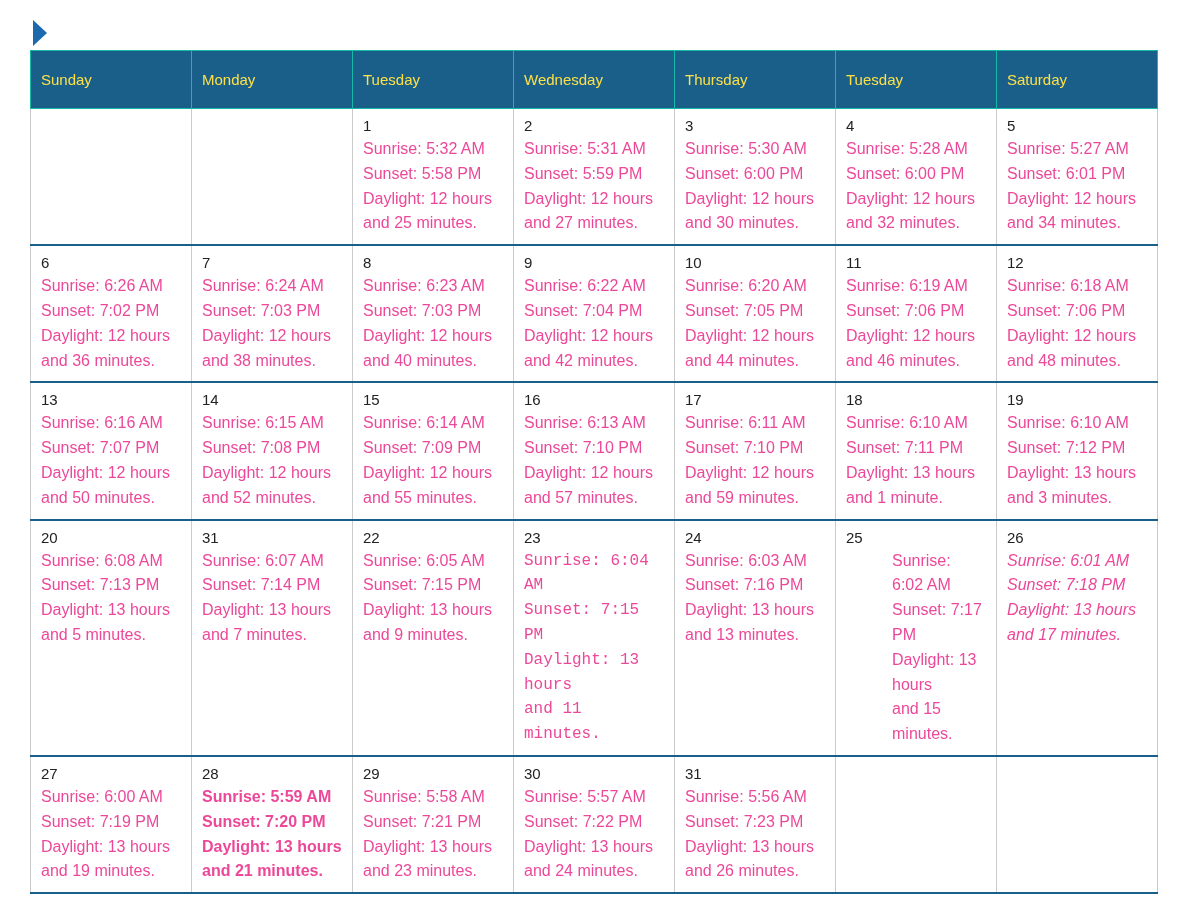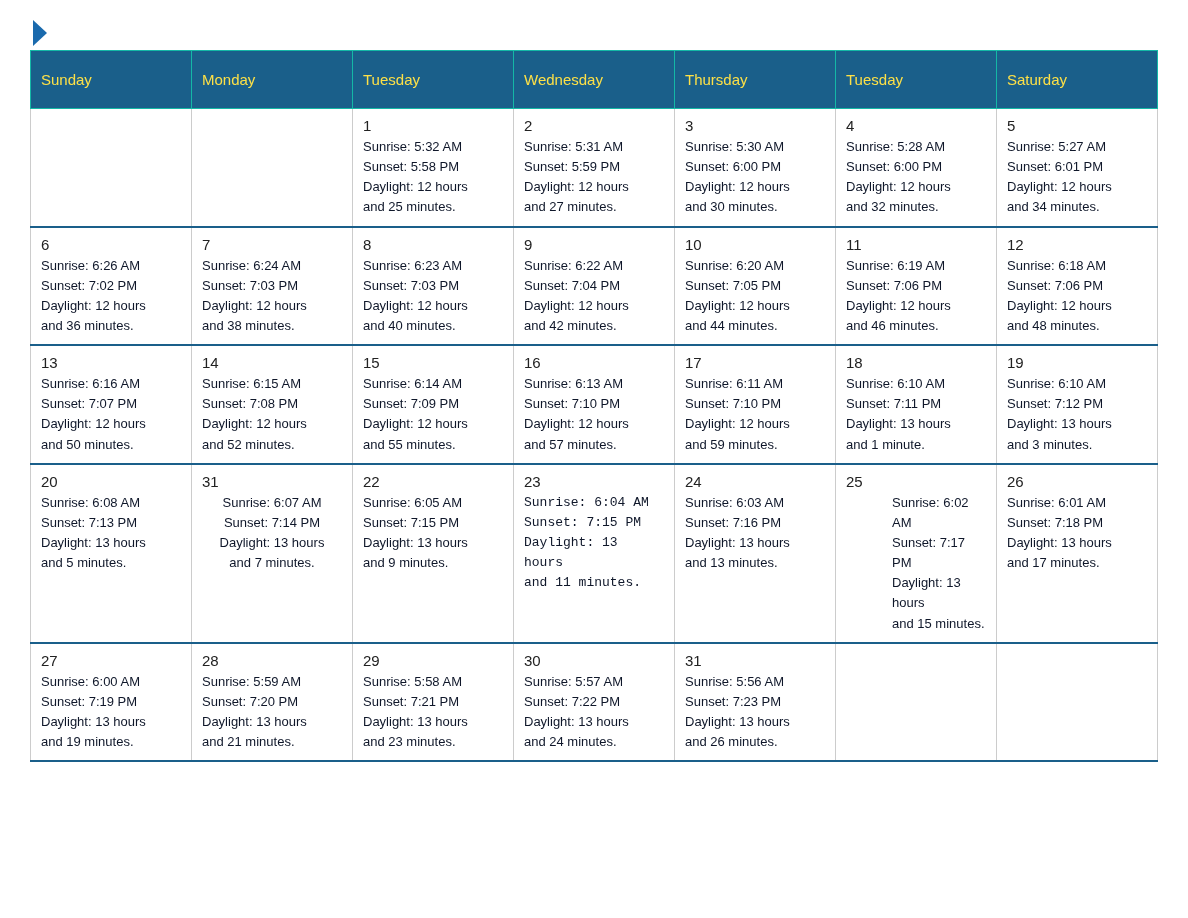--- a/index.html
+++ b/index.html
@@ -69,23 +69,23 @@
     tbody tr {
       border-bottom: 2px solid #1a5f8a;
     }
     .day-number {
       font-size: 15px;
       font-weight: normal;
       display: block;
       margin-bottom: 3px;
     }
     .day-info {
-      font-size: 13px;
+      font-size: 16px;
       line-height: 1.55;
-      color: #0f172a;
+      color: #ec4899;
     }
     .empty-cell {
       background: #fff;
     }
   </style>
 </head>
 <body>
 
 <div class="header">
   <div class="logo">
@@ -260,21 +260,21 @@
       <tr>
         <td>
           <span class="day-number">20</span>
           <div class="day-info" style="white-space: pre-line;">Sunrise: 6:08 AM
 Sunset: 7:13 PM
 Daylight: 13 hours
 and 5 minutes.</div>
         </td>
         <td>
           <span class="day-number">31</span>
-          <div class="day-info" style="white-space: pre-line; text-align: center;">Sunrise: 6:07 AM
+          <div class="day-info" style="white-space: pre-line;">Sunrise: 6:07 AM
 Sunset: 7:14 PM
 Daylight: 13 hours
 and 7 minutes.</div>
         </td>
         <td>
           <span class="day-number">22</span>
           <div class="day-info" style="white-space: pre-line;">Sunrise: 6:05 AM
 Sunset: 7:15 PM
 Daylight: 13 hours
 and 9 minutes.</div>
@@ -295,37 +295,37 @@
         </td>
         <td>
           <span class="day-number">25</span>
           <div class="day-info" style="white-space: pre-line; margin-left: 46px;">Sunrise: 6:02 AM
 Sunset: 7:17 PM
 Daylight: 13 hours
 and 15 minutes.</div>
         </td>
         <td>
           <span class="day-number">26</span>
-          <div class="day-info" style="white-space: pre-line;">Sunrise: 6:01 AM
+          <div class="day-info" style="white-space: pre-line; font-style: italic;">Sunrise: 6:01 AM
 Sunset: 7:18 PM
 Daylight: 13 hours
 and 17 minutes.</div>
         </td>
       </tr>
       <tr>
         <td>
           <span class="day-number">27</span>
           <div class="day-info" style="white-space: pre-line;">Sunrise: 6:00 AM
 Sunset: 7:19 PM
 Daylight: 13 hours
 and 19 minutes.</div>
         </td>
         <td>
           <span class="day-number">28</span>
-          <div class="day-info" style="white-space: pre-line;">Sunrise: 5:59 AM
+          <div class="day-info" style="white-space: pre-line; font-weight: bold;">Sunrise: 5:59 AM
 Sunset: 7:20 PM
 Daylight: 13 hours
 and 21 minutes.</div>
         </td>
         <td>
           <span class="day-number">29</span>
           <div class="day-info" style="white-space: pre-line;">Sunrise: 5:58 AM
 Sunset: 7:21 PM
 Daylight: 13 hours
 and 23 minutes.</div>

